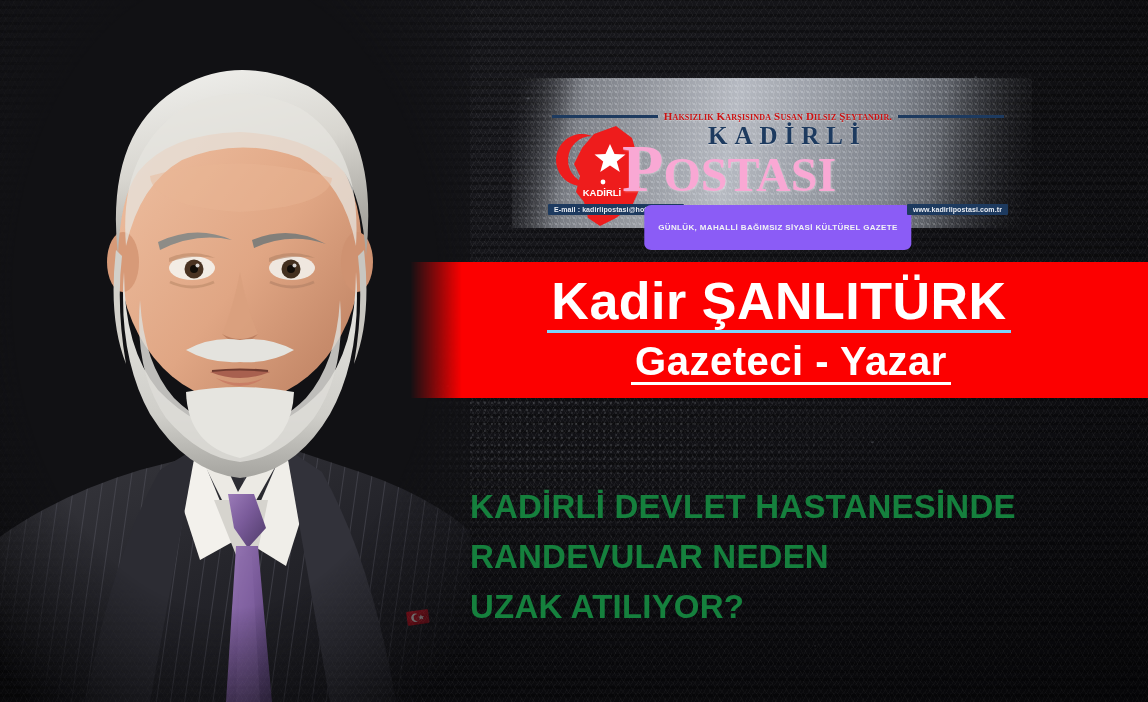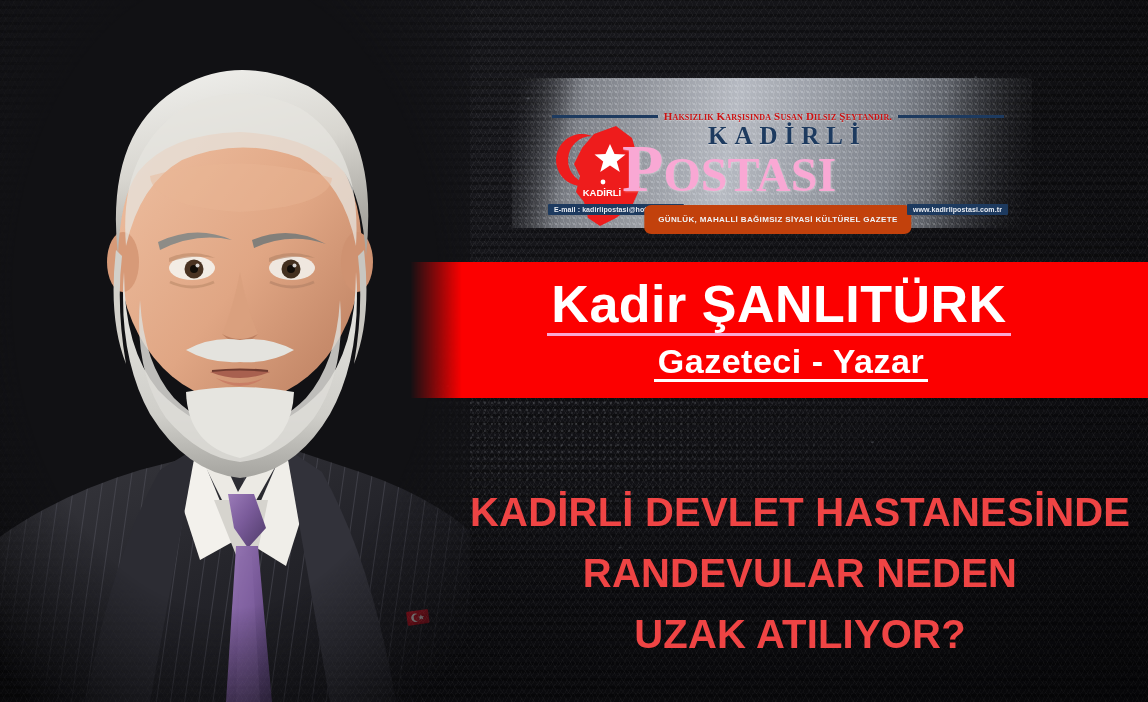--- a/index.html
+++ b/index.html
@@ -167,22 +167,22 @@
   .mast-site  { right: 0; }
   .mast-tag {
     position: absolute;
     left: 50%; top: 1px;
     transform: translateX(-50%);
     color: #f0f2f6;
     font-size: 8px;
     font-weight: bold;
     letter-spacing: .35px;
     white-space: nowrap;
-    background: #c2410c;
-    padding: 10px 14px;
+    background: #8b5cf6;
+    padding: 18px 14px;
     border-radius: 7px / 6px;
   }
 
   
   .name-banner {
     position: absolute;
     left: 410px; top: 262px;
     width: 738px; height: 136px;
     background: #fc0000;
     -webkit-mask-image: linear-gradient(90deg, rgba(0,0,0,0) 0%, rgba(0,0,0,1) 7%, rgba(0,0,0,1) 100%);
@@ -193,44 +193,44 @@
     justify-content: center;
     gap: 2px;
   }
   .banner-name {
     color: #ffffff;
     font-size: 52px;
     font-weight: bold;
     line-height: 1.02;
     letter-spacing: .5px;
     white-space: nowrap;
-    border-bottom: 3px solid #f9a8d4;
+    border-bottom: 3px solid #7dd3fc;
     padding: 0 4px 2px 4px;
   }
   .banner-role {
     color: #ffffff;
-    font-size: 34px;
+    font-size: 40px;
     font-weight: bold;
     line-height: 1.02;
     letter-spacing: .5px;
     white-space: nowrap;
     border-bottom: 3px solid #ffffff;
     padding: 0 4px 1px 4px;
     margin-top: 6px;
     margin-left: 24px;
   }
 
   
   .headline {
     position: absolute;
     left: 470px; top: 482px;
     width: 660px;
-    text-align: center;
-    color: #ef4444;
-    font-size: 40px;
+    text-align: left;
+    color: #15803d;
+    font-size: 33px;
     font-weight: bold;
     line-height: 1.52;
     letter-spacing: .2px;
   }
   .headline div { white-space: nowrap; }
 </style>
 </head>
 <body>
 
 <div class="canvas">

